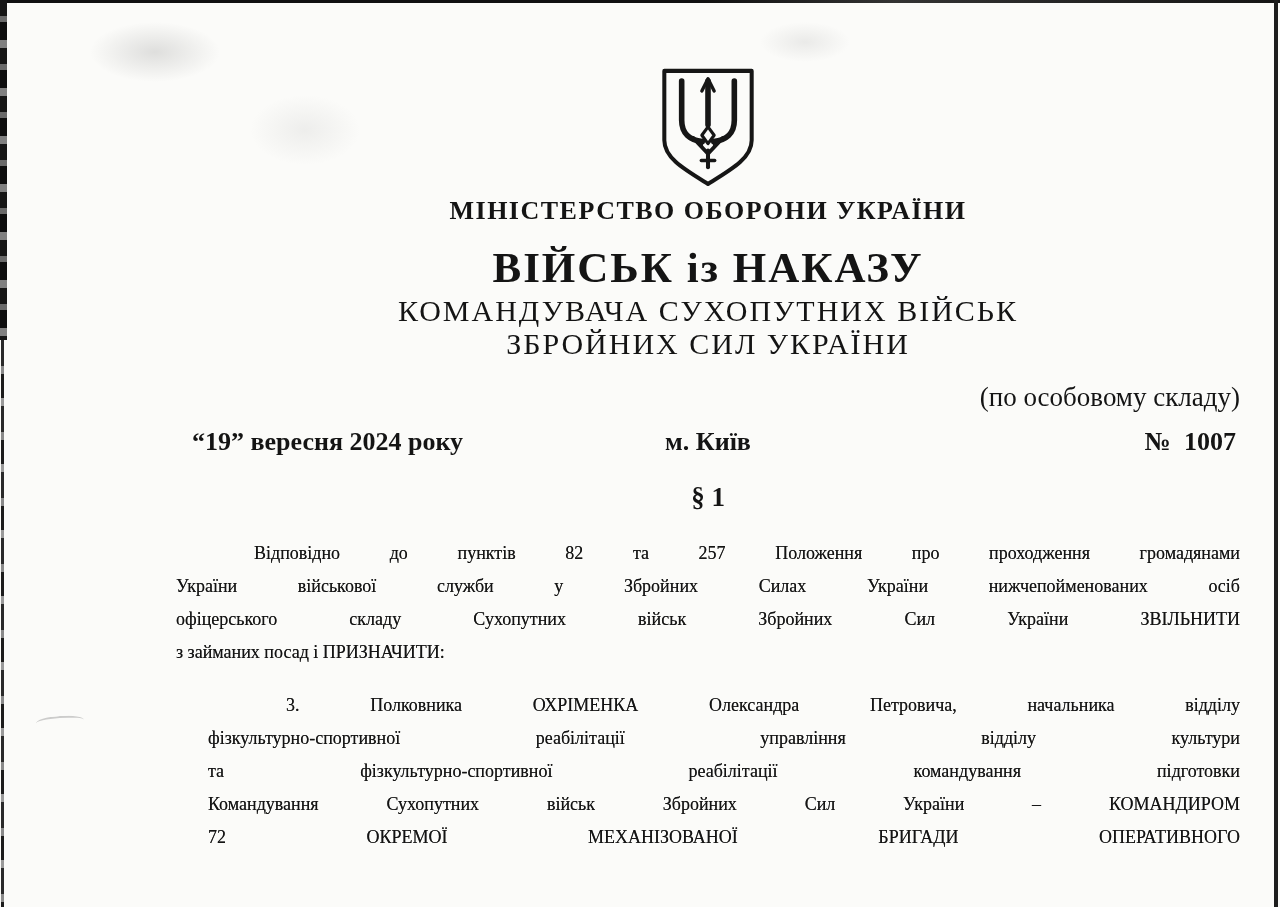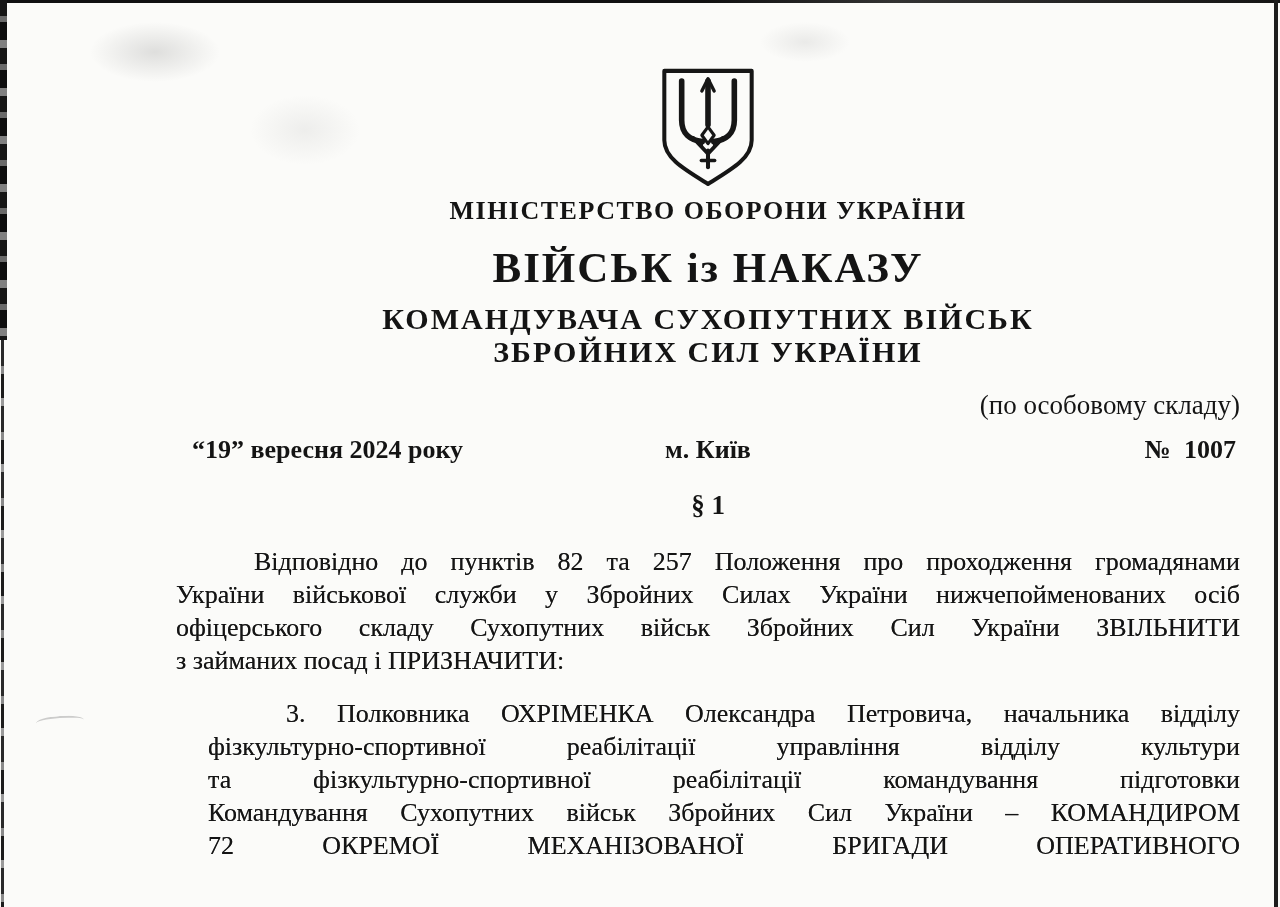--- a/index.html
+++ b/index.html
@@ -28,29 +28,29 @@
     border-top:2px solid #b3b3b3;border-radius:50%;opacity:.65;transform:rotate(-4deg);}
 
   
   .doc{position:absolute;left:176px;top:66px;width:1064px;}
   .emblem-wrap{text-align:center;height:126px;}
   .emblem-wrap svg{display:inline-block;}
   .ministry{margin-top:4px;text-align:center;font-weight:700;font-size:26px;
     letter-spacing:1.5px;line-height:30px;}
   .doc-title{margin-top:18px;text-align:center;font-weight:700;font-size:43px;
     letter-spacing:2px;line-height:48px;}
-  .issuer{margin-top:10px;text-align:center;font-weight:700;font-size:30px;
+  .issuer{margin-top:2px;text-align:center;font-weight:400;font-size:30px;
     letter-spacing:2px;line-height:33px;}
   .scope{margin-top:22px;text-align:right;font-size:27px;line-height:30px;}
   .dateline{margin-top:15px;position:relative;height:30px;font-weight:700;font-size:26px;line-height:30px;}
   .dateline .d-left{position:absolute;left:16px;white-space:pre;}
   .dateline .d-center{position:absolute;left:50%;transform:translateX(-50%);white-space:pre;}
   .dateline .d-right{position:absolute;right:4px;white-space:pre;}
   .section{margin-top:26px;text-align:center;font-weight:700;font-size:27px;line-height:28px;}
-  .para{font-size:26px;line-height:33px;
+  .para{font-size:18px;line-height:33px;
     text-shadow:0 0 .5px rgba(20,20,20,.7);}
   .para-1{margin-top:26px;}
   .para-2{margin-top:20px;margin-left:32px;}
   .jline{text-align:justify;text-align-last:justify;}
   .lline{text-align:left;}
   .indent{text-indent:78px;}
 </style>
 </head>
 <body>
 

